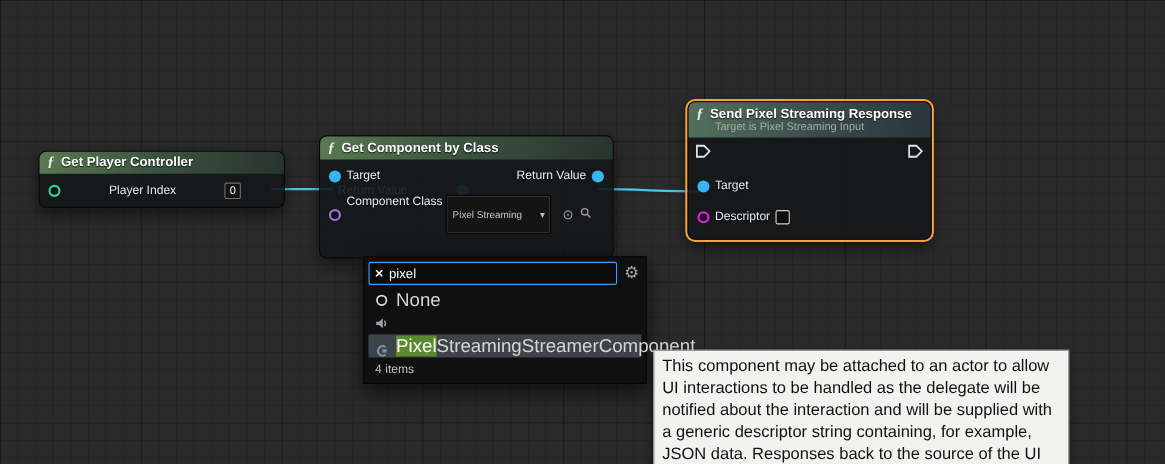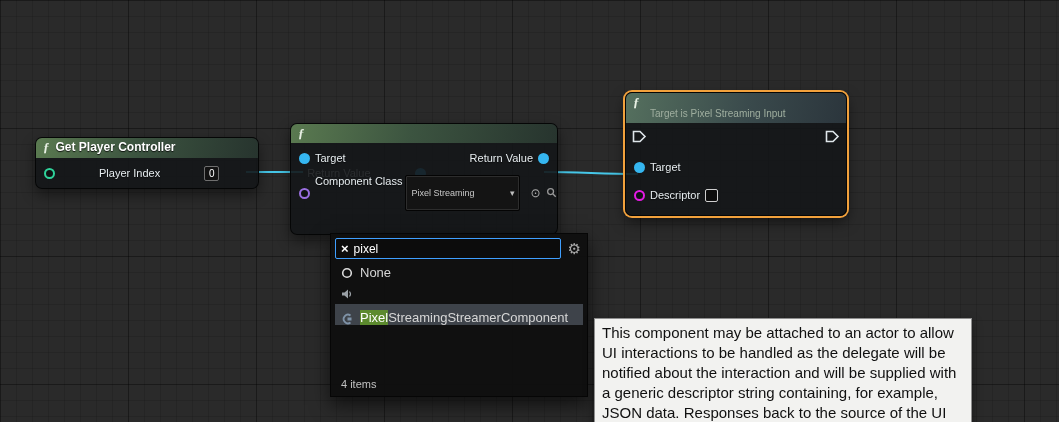--- a/index.html
+++ b/index.html
@@ -61,21 +61,21 @@
   #node-gpc { left:35px; top:137px; width:224px; }
   #node-gpc .node-header { height:20px; padding-top:2px; }
   #node-gpc .pin-row { height:30px;gap:44px; }
 
   
   #node-gcbc { left:290px; top:123px; width:268px; height:112px; }
   #node-gcbc .row-pins { height:30px; }
   .cc-row { display:flex; align-items:center; gap:5px; padding:0 8px; margin-top:2px; }
   .cc-col { display:flex; flex-direction:row; gap:3px; }
   .select-box {
-    display:inline-flex; align-items:center; gap:5px; width:115px; height:16px;
+    display:inline-flex; align-items:center; gap:5px; width:96px; height:16px;
     padding:17px 5px; background:#141414; border:1px solid #040404; border-radius:2px;
     box-shadow:inset 0 0 0 1px rgba(120,120,120,0.25);
   }
   .select-box .sel-text { font-size:9px; color:#c8c8c8; white-space:nowrap; overflow:hidden; flex:1; }
   .select-box .caret { font-size:9px; color:#bdbdbd; }
   .cc-icons { display:inline-flex; align-items:center; gap:5px; margin-left:4px; }
   .glyph-icon { color:#a8a8a8; font-size:12px; line-height:12px; }
 
   
   #node-spsr { left:625px; top:92px; width:222px; }
@@ -97,23 +97,23 @@
   .clear-glyph { color:#ffffff; font-size:13px; font-weight:bold; line-height:13px; cursor:pointer; }
   .search-input {
     flex:1; border:none; outline:none; background:transparent; color:#ffffff;
     font-size:12px; font-family:"Liberation Sans", sans-serif;
   }
   .gear-glyph { color:#a8a8a8; font-size:15px; line-height:15px; margin-right:2px; }
 
   .picker-row { display:flex; align-items:center; gap:6px; height:21px; padding:0 5px; }
   .picker-row.hovered { background:#3e434a;align-items:flex-end; }
   .row-icon { width:14px; display:inline-flex; justify-content:center; flex:0 0 auto; }
-  .row-label { font-size:13px; color:#d6d6d6; white-space:nowrap; }
+  .row-label { font-size:17px; color:#d6d6d6; white-space:nowrap; }
   .row-label .match { background:#5c8a2e; color:#ffffff; }
-  .picker-footer { font-size:11px; color:#c0c0c0; padding:5px 6px 4px 6px;margin-top:48px; }
+  .picker-footer { font-size:11px; color:#c0c0c0; padding:5px 6px 4px 6px; }
 
   
   .tooltip {
     position:absolute; left:594px; top:318px; width:378px; z-index:6;
     background:#f2f2f0; border:1px solid #8e8e8e; color:#101010;
     font-size:15px; line-height:1.33; padding:4px 7px;
     box-shadow:0 4px 10px rgba(0,0,0,0.45);
   }
 </style>
 </head>
@@ -140,20 +140,21 @@
       <span class="spacer"></span>
       <span class="pin-label">Return Value</span>
       <span class="pin pin-obj filled"></span>
     </div>
   </div>
 
   <div class="node" id="node-gcbc">
     <div class="node-header hdr-green">
       <div class="hdr-row">
         <span class="fn-glyph">ƒ</span>
+        <span class="node-title">Get Component by Class</span>
       </div>
     </div>
     <div class="pin-row row-pins">
       <span class="pin pin-obj filled"></span>
       <span class="pin-label">Target</span>
       <span class="spacer"></span>
       <span class="pin-label">Return Value</span>
       <span class="pin pin-obj filled"></span>
     </div>
     <div class="cc-row">
@@ -176,20 +177,21 @@
           </span>
         </div>
       </div>
     </div>
   </div>
 
   <div class="node selected" id="node-spsr">
     <div class="node-header hdr-teal">
       <div class="hdr-row">
         <span class="fn-glyph">ƒ</span>
+        <span class="node-title">Send Pixel Streaming Response</span>
       </div>
       <div class="node-subtitle">Target is Pixel Streaming Input</div>
     </div>
     <div class="exec-row">
       <span>
         <svg width="15" height="13" viewBox="0 0 15 13">
           <path d="M1.5 1.5 h6.5 l5 5 -5 5 H1.5 z" fill="none" stroke="#dfe6ea" stroke-width="1.6"></path>
         </svg>
       </span>
       <span>

